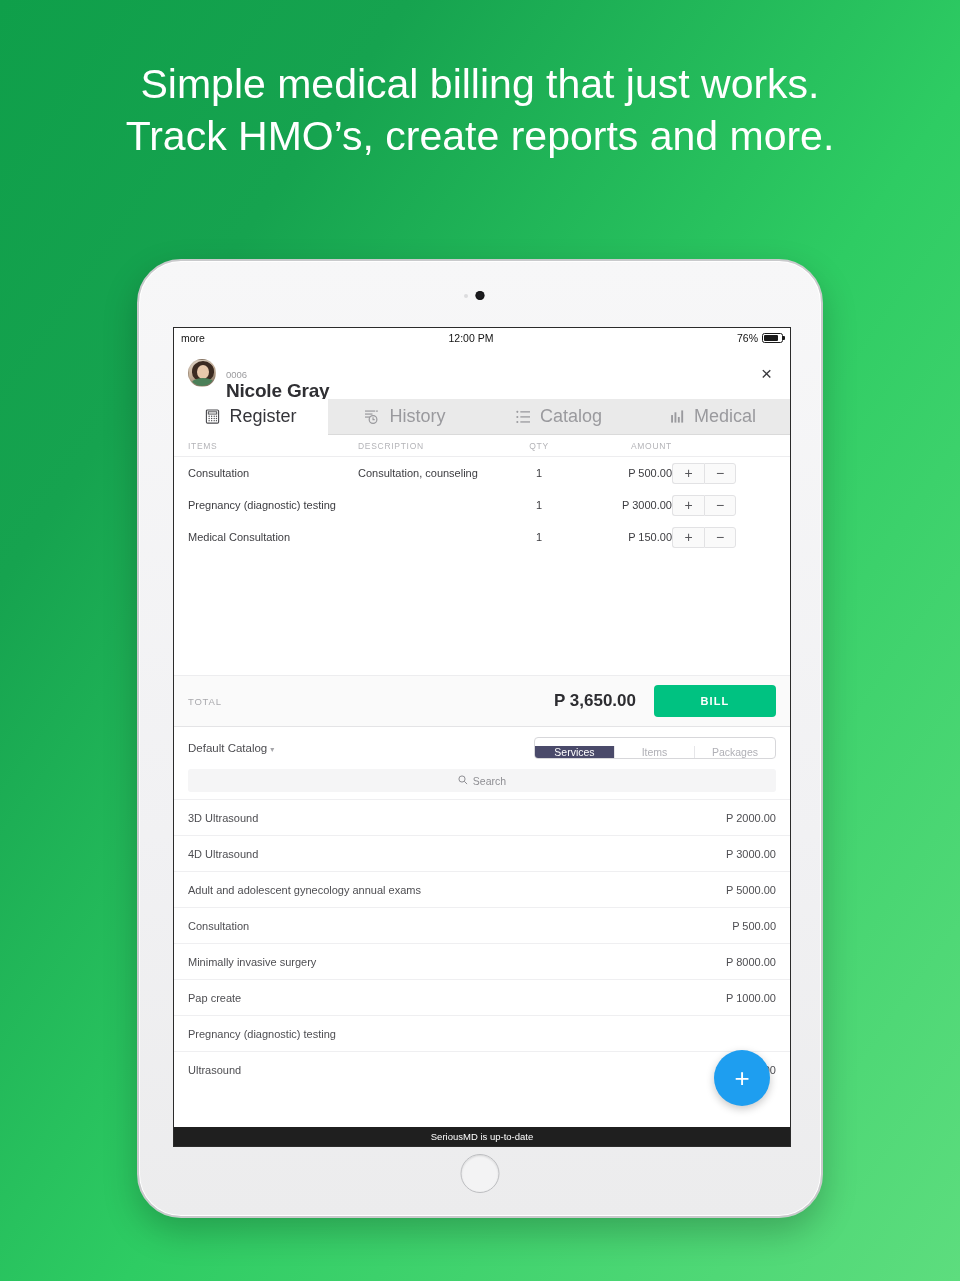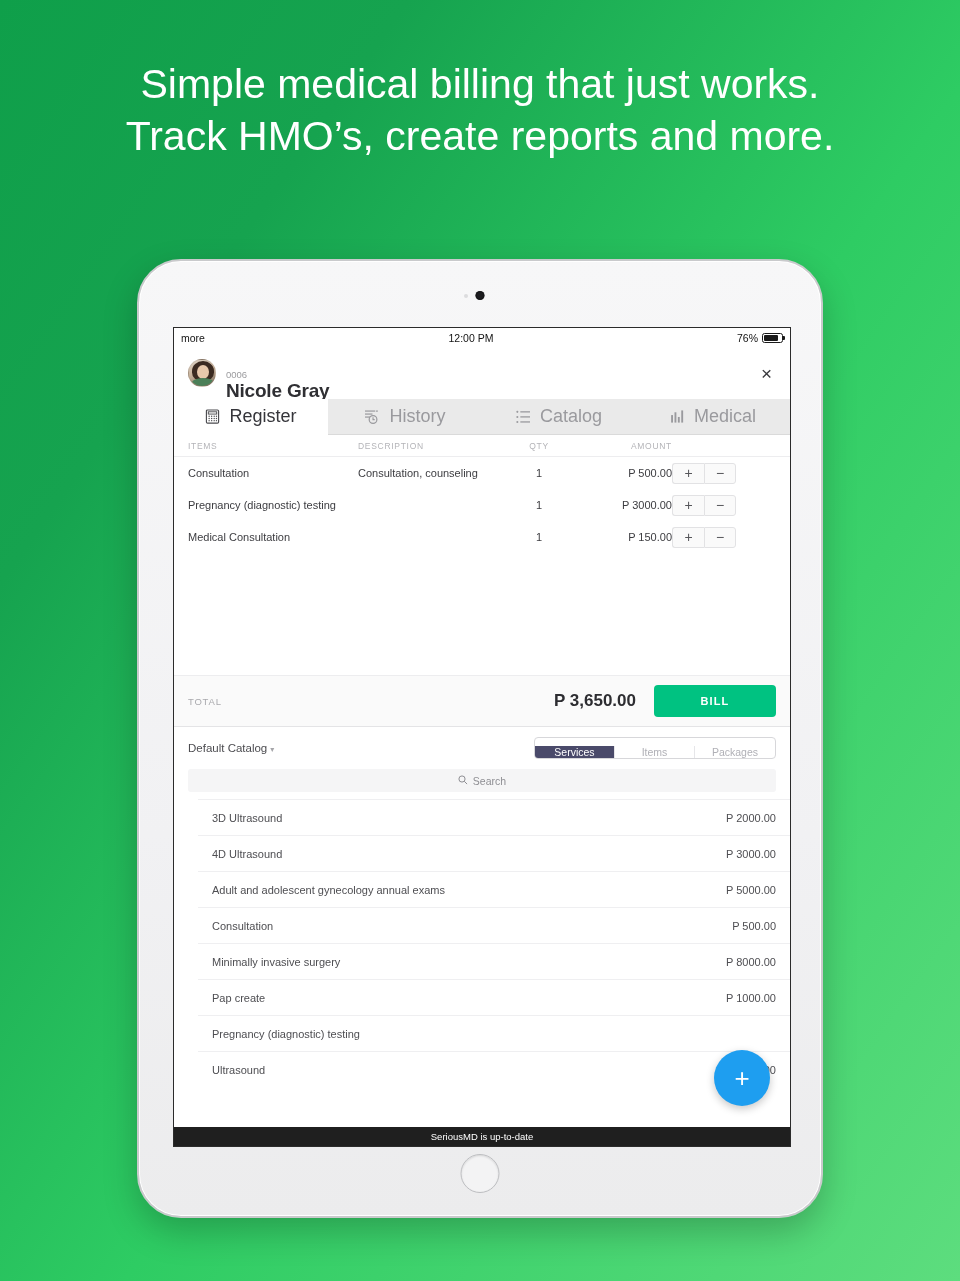--- a/index.html
+++ b/index.html
@@ -204,21 +204,21 @@
   .seg:last-child { border-right: none; }
   .seg.active { background: #4a4a6a; color: #ffffff; font-weight: 400; }
 
   .search-wrap { padding: 0 14px 7px 14px; background: #fff; }
   .search-box {
     height: 23px; background: #f5f5f6; border-radius: 3px;
     display: flex; align-items: center; justify-content: center;
     gap: 5px; font-size: 10.5px; color: #8e8e93; cursor: text;
   }
 
-  .cat-list { background: #fff; margin-left: 24px; }
+  .cat-list { background: #fff; }
   .cat-row {
     display: flex; align-items: center; height: 36px;
     padding: 0 14px; font-size: 11px; color: #4e4e52;
     border-top: 1px solid #efeff1; cursor: pointer;
   }
   .cat-row .nm { flex: 1; }
   .cat-row .pr { color: #4e4e52; }
 
   .fab {
     position: absolute; right: 20px; bottom: 40px;

